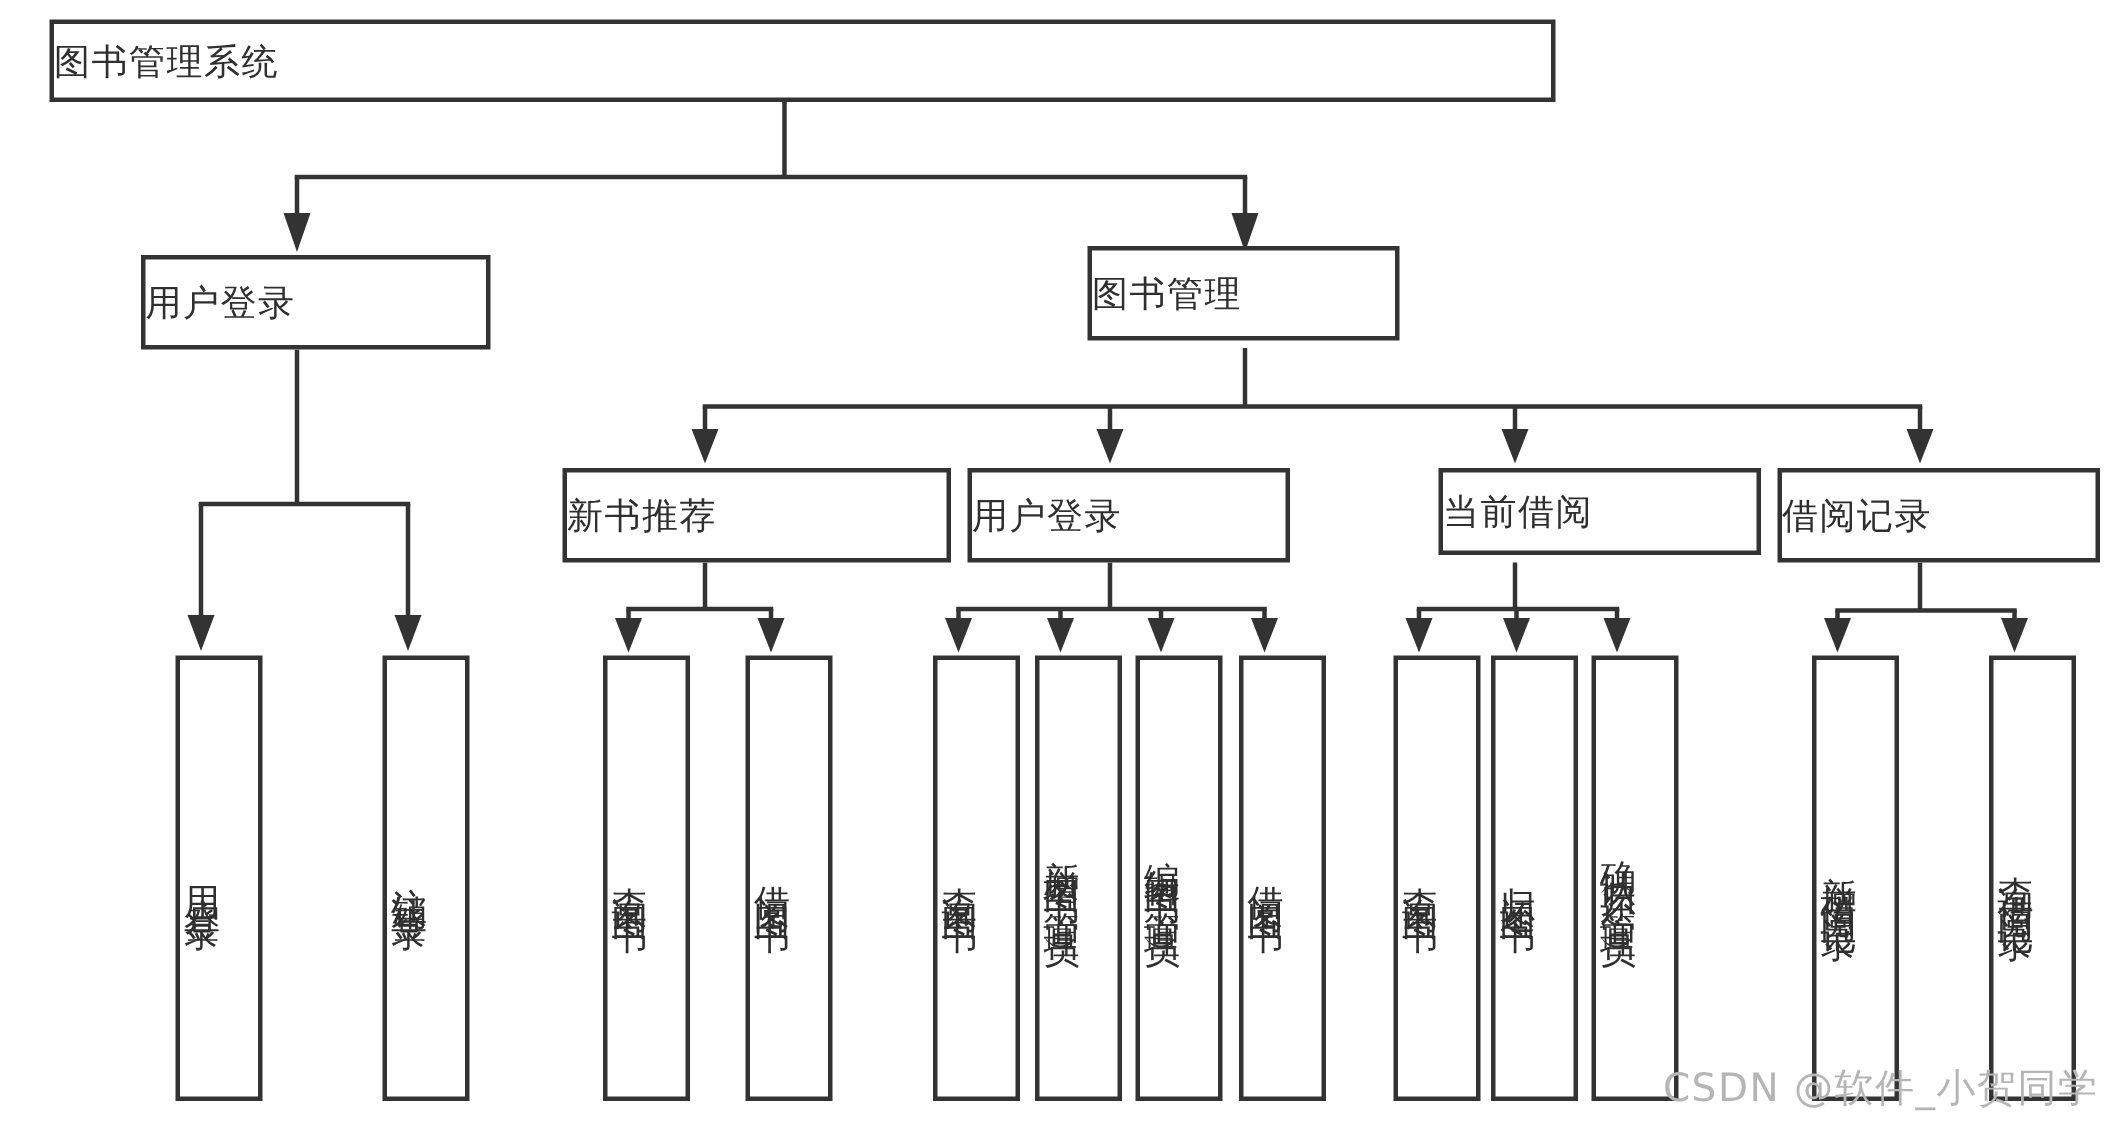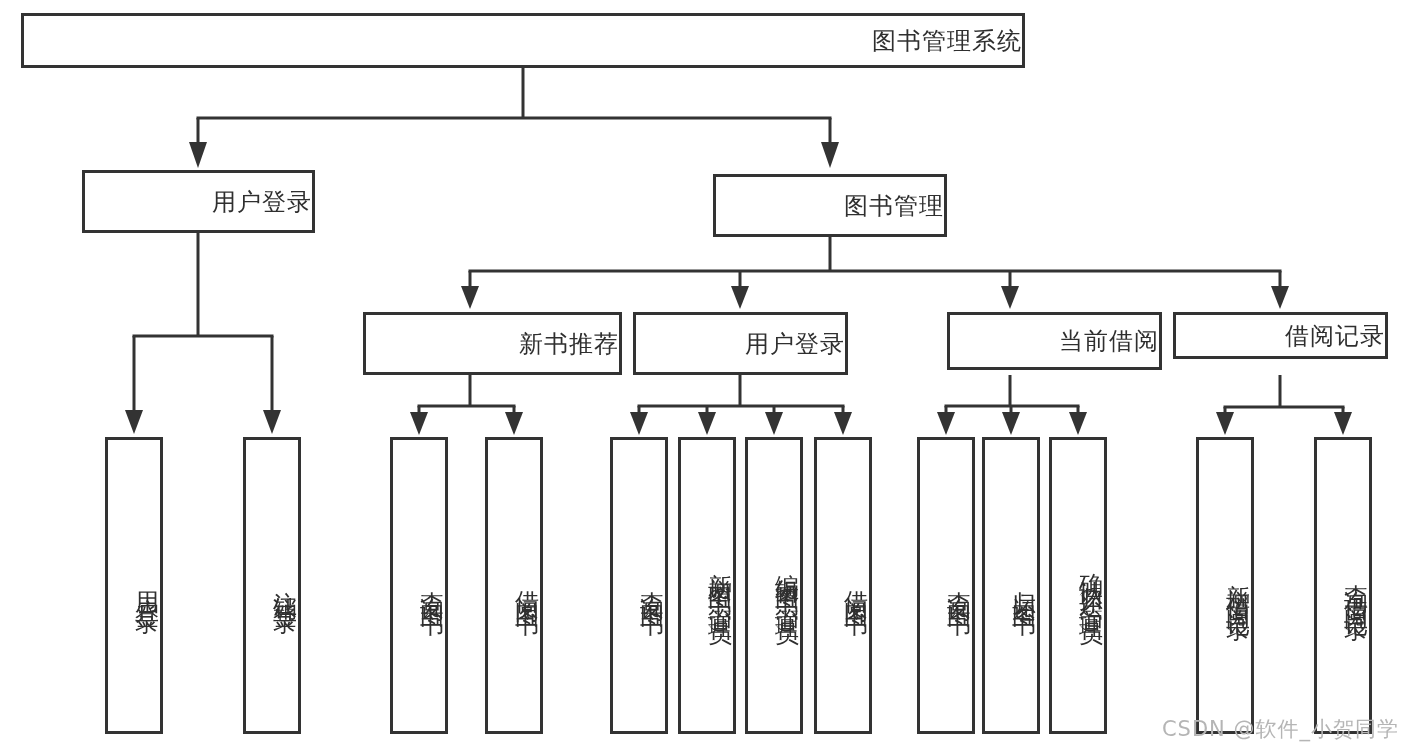--- a/index.html
+++ b/index.html
@@ -11,41 +11,42 @@
     overflow:hidden;
   }
   .stage svg{position:absolute;left:0;top:0;z-index:0;}
   .node{
     position:absolute;
     box-sizing:border-box;
     background:#ffffff;
     border:3px solid #333333;
     display:flex;
     align-items:center;
-    justify-content:flex-end;
+    justify-content:flex-start;
     color:#2f2f2f;
     z-index:1;
+    margin-left:12px;
   }
   .node.h span{
     font-size:24px;
     letter-spacing:1px;
     white-space:nowrap;
   }
   .node.v span{
     writing-mode:vertical-rl;
     text-orientation:mixed;
     font-size:24px;
     letter-spacing:7px;
     line-height:1.15;
   }
   .watermark{
     position:absolute;
     right:6px;
     bottom:4px;
-    font-size:21px;
+    font-size:26px;
     color:#b5b5b5;
     letter-spacing:1px;
     z-index:5;
     white-space:nowrap;
   }
 </style>
 </head>
 <body>
 
 <div class="stage">
@@ -123,34 +124,34 @@
     </g>
   </svg>
 
   <div class="node h" style="left:21px;top:13px;width:1004px;height:55px">
     <span>图书管理系统</span>
   </div>
 
   <div class="node h" style="left:82px;top:170px;width:233px;height:63px">
     <span>用户登录</span>
   </div>
-  <div class="node h" style="left:713px;top:174px;width:234px;height:63px">
+  <div class="node h" style="left:713px;top:164px;width:208px;height:63px">
     <span>图书管理</span>
   </div>
 
   <div class="node h" style="left:363px;top:312px;width:259px;height:63px">
     <span>新书推荐</span>
   </div>
   <div class="node h" style="left:633px;top:312px;width:215px;height:63px">
     <span>用户登录</span>
   </div>
   <div class="node h" style="left:947px;top:312px;width:215px;height:58px">
     <span>当前借阅</span>
   </div>
-  <div class="node h" style="left:1173px;top:312px;width:215px;height:47px">
+  <div class="node h" style="left:1173px;top:312px;width:215px;height:63px">
     <span>借阅记录</span>
   </div>
 
   <div class="node v" style="left:105px;top:437px;width:58px;height:297px">
     <span>用户登录</span>
   </div>
   <div class="node v" style="left:243px;top:437px;width:58px;height:297px">
     <span>注销登录</span>
   </div>
 

